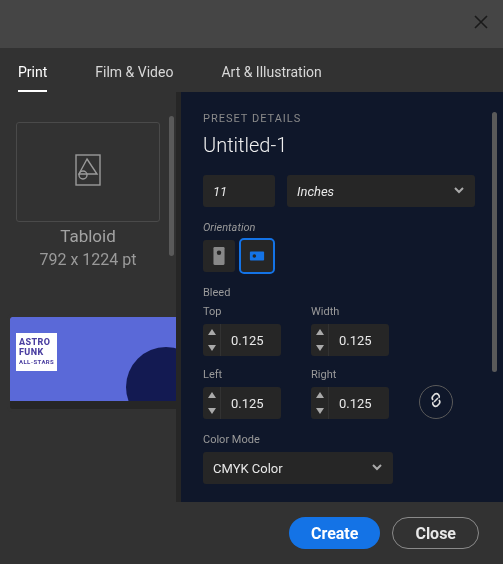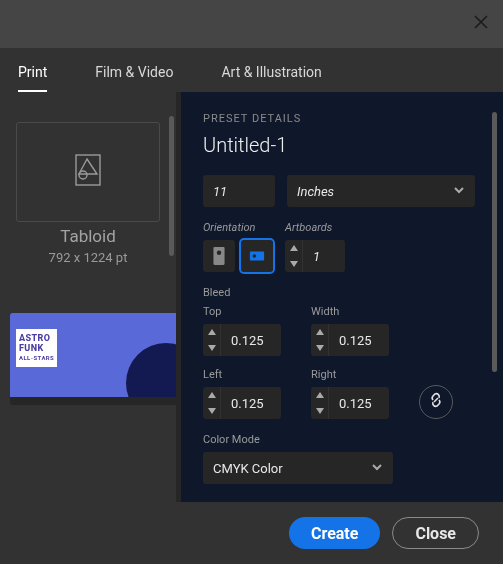--- a/index.html
+++ b/index.html
@@ -9,21 +9,21 @@
 .tabs { display: flex; gap: 48px; padding: 16px 18px 0 18px; }
 .tab { color: #d8d8d8; font-size: 14px; padding-bottom: 10px; cursor: pointer; }
 .tab.active { color: #fff; border-bottom: 2px solid #fff; }
 .body { display: flex; height: calc(100% - 48px - 43px); }
 .side { width: 176px; padding: 30px 10px 10px 10px; display: flex; flex-direction: column; gap: 48px; position: relative; }
 .side-scroll { position: absolute; right: 2px; top: 24px; width: 5px; height: 140px; background: #5a5a5a; border-radius: 3px; }
 .card { width: 144px; margin: 0 auto; text-align: center; }
 .card-box { width: 100%; height: 100px; border: 1px solid #4a4a4a; border-radius: 3px; display: flex; align-items: center; justify-content: center; background: #323232; }
 .card-box svg { width: 42px; height: 42px; stroke: #9a9a9a; stroke-width: 1.4; fill: none; }
 .card-title { font-size: 17px; margin-top: 4px; color: #a3a3a3; }
-.card-sub { font-size: 13px; color: #9a9a9a; margin-top: 4px; }
+.card-sub { font-size: 16px; color: #9a9a9a; margin-top: 4px; }
 .thumb { width: 172px; height: 92px; margin: 0 auto; background: hsl(233, 62%, 60%); border-radius: 2px; position: relative; overflow: hidden; outline: 3px solid #323232; border-bottom: 8px solid #262626; }
 .thumb-txt { position: absolute; left: 6px; top: 16px; background: #fff; color: #4a3ea0; font-weight: 800; font-size: 9px; line-height: 10px; padding: 4px 3px; text-align: left; letter-spacing: .4px; }
 .thumb-orb { position: absolute; right: -24px; bottom: -26px; width: 80px; height: 80px; background: #131a52; border-radius: 50%; }
 .details { flex: 1; background: #0f172a; border-left: 5px solid #262626; padding: 20px 28px 0 22px; position: relative; overflow: hidden; }
 .det-scroll { position: absolute; right: 6px; top: 20px; width: 5px; height: 260px; background: #5a5a5a; border-radius: 3px; }
 .pd-head { font-size: 11px; letter-spacing: 1px; color: #8a8a8a; margin-bottom: 8px; }
 .doc-name { font-size: 20px; font-weight: 300; color: #f0f0f0; margin-bottom: 18px; }
 .label { font-size: 11px; color: #9a9a9a; margin-bottom: 6px; }
 .row { display: flex; gap: 12px; margin-bottom: 14px; font-style: italic; }
 .col { display: flex; flex-direction: column; }
@@ -119,38 +119,20 @@
               </svg>
             </div>
           <div class="orient-btn active">
               <svg viewBox="0 0 18 14">
                 <rect x="1" y="2" width="16" height="10" rx="1"></rect>
                 <circle cx="6" cy="7" r="2" fill="#262626"></circle>
               </svg>
             </div>
         </div>
       </div>
-      <div class="col">
-        <div class="label">Artboards</div>
-        <div class="stepper">
-          <div class="step-arrows">
-            <span>
-                <svg viewBox="0 0 8 6">
-                  <path d="M0 6 L4 0 L8 6 Z"></path>
-                </svg>
-              </span>
-            <span>
-                <svg viewBox="0 0 8 6">
-                  <path d="M0 0 L4 6 L8 0 Z"></path>
-                </svg>
-              </span>
-          </div>
-          <div class="step-val" style="width:42px">1</div>
-        </div>
-      </div>
     </div>
 
     <div class="label" style="margin-top:2px">Bleed</div>
     <div class="bleed-grid">
       <div class="col">
         <div class="label">Top</div>
         <div class="stepper">
           <div class="step-arrows">
               <span>
                 <svg viewBox="0 0 8 6">

